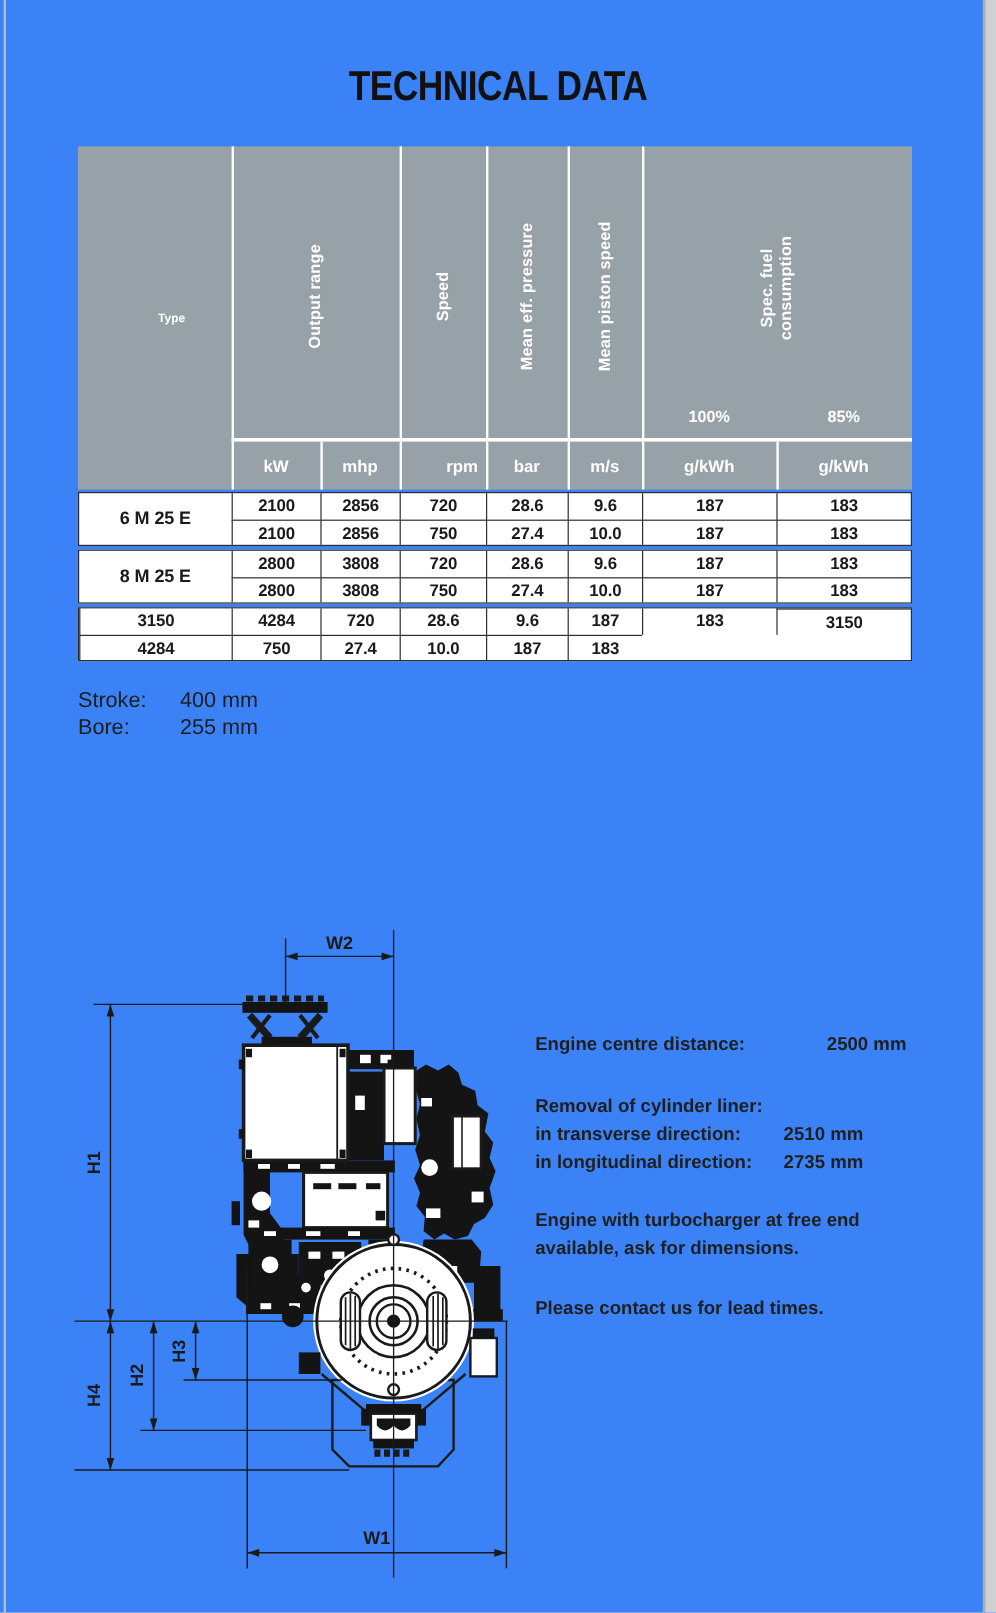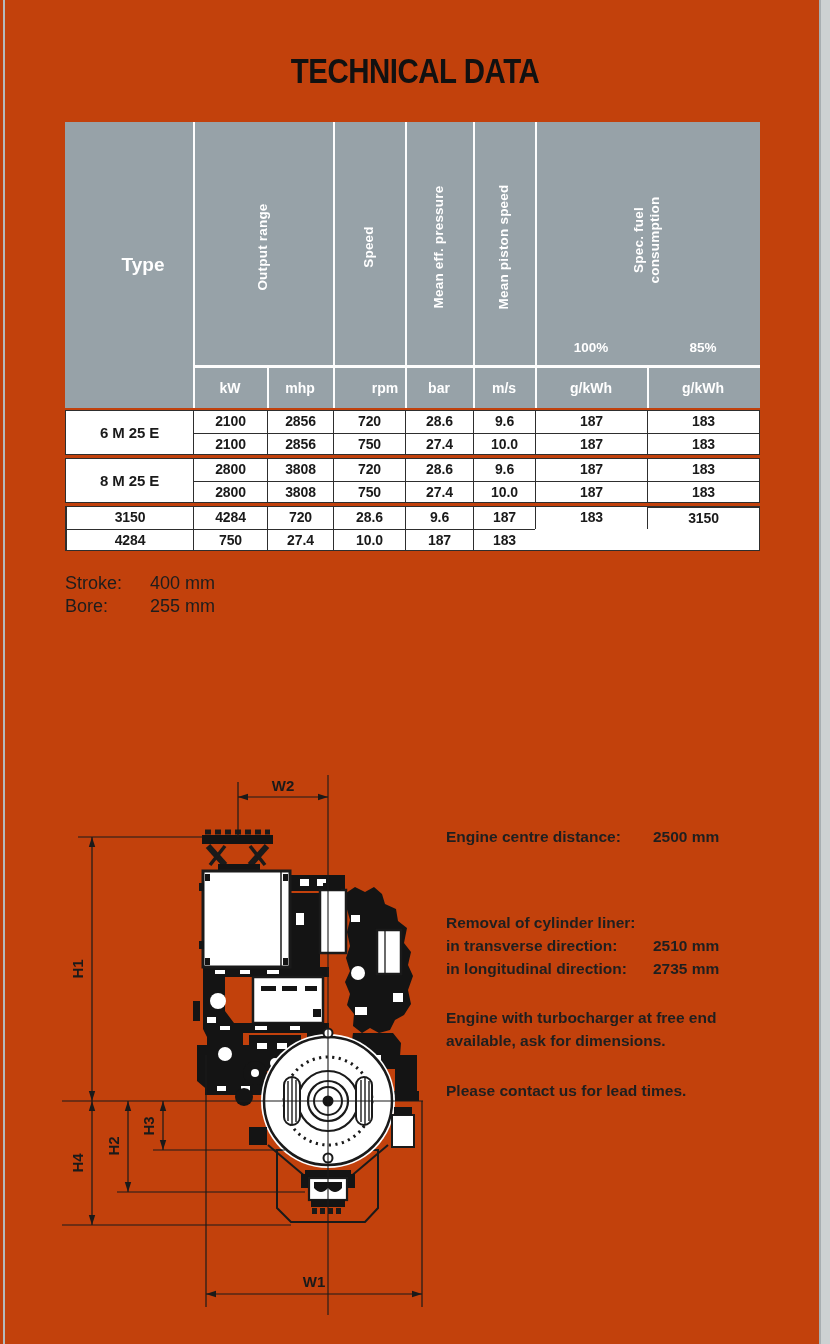--- a/index.html
+++ b/index.html
@@ -1,18 +1,18 @@
 <!DOCTYPE html>
 <html><head>
 <meta charset="utf-8">
 <style>
   * { margin:0; padding:0; box-sizing:border-box; }
   html,body { background:#e8e8e8; }
   .sheet {
-    position:relative; width:830px; height:1344px; background:#c2410c;
+    position:relative; width:830px; height:1344px; background:#3b82f6;
     font-family:"Liberation Sans", sans-serif; color:#1d1d1d; overflow:hidden;
   }
   .edge-left { position:absolute; left:3px; top:0; width:2px; height:1344px; background:#b5babc; }
   .edge-right-band { position:absolute; left:821px; top:0; width:9px; height:1344px; background:#cdd1d2; }
   .edge-right-line { position:absolute; left:819px; top:0; width:2px; height:1344px; background:#a8aeb1; }
 
   .title {
     position:absolute; left:0; top:54px; width:830px; text-align:center;
     font-size:31px; font-weight:700; letter-spacing:-0.5px; color:#111;
     transform:scale(0.95,1.12);
@@ -20,21 +20,21 @@
 
   
   .dtable { position:absolute; left:65px; top:122px; width:695px; }
   .thead { position:relative; width:695px; height:286px; background:#97a2a8; }
   .sep { position:absolute; background:#fdfdfd; }
   .v-label {
     position:absolute; color:#fff; font-weight:700; font-size:13.5px; letter-spacing:0.2px;
     white-space:nowrap; transform:translate(-50%,-50%) rotate(-90deg); text-align:center; line-height:16px;
   }
   .type-label { position:absolute; left:0; top:0; width:156px; height:286px;
-    display:flex; align-items:center; justify-content:center; color:#fff; font-weight:700; font-size:19px; }
+    display:flex; align-items:center; justify-content:center; color:#fff; font-weight:700; font-size:10px; }
   .load-label { position:absolute; transform:translate(-50%,-50%); color:#fff; font-weight:700; font-size:13.5px; }
   .unit-label { position:absolute; top:246px; height:40px; line-height:40px; transform:translateX(-50%);
     color:#fff; font-weight:700; font-size:14px; }
 
   .tbody { position:absolute; left:0; top:288px; width:695px; }
   .tgroup {
     width:695px; margin-top:3px; border:1px solid #2e2e2e; background:#fff;
     display:grid; grid-template-columns:127px 74px 66px 72px 68px 62px 112px 1fr;
   }
   .tgroup:first-child { margin-top:0; }
@@ -330,21 +330,21 @@
 
     <text x="228" y="36" text-anchor="middle">W2</text>
     <text transform="translate(28,214) rotate(-90)" text-anchor="middle">H1</text>
     <text transform="translate(64,391) rotate(-90)" text-anchor="middle">H2</text>
     <text transform="translate(99,371) rotate(-90)" text-anchor="middle">H3</text>
     <text transform="translate(28,408) rotate(-90)" text-anchor="middle">H4</text>
     <text x="259" y="532" text-anchor="middle">W1</text>
   </svg>
 
   <div class="side">
-    <div class="srow" style="top:828px;">
+    <div class="srow" style="top:862px;gap:36px;">
       <span class="slab">Engine centre distance:</span>
       <span>2500 mm</span>
     </div>
     <div class="srow" style="top:914px;">
       <span>Removal of cylinder liner:</span>
     </div>
     <div class="srow" style="top:937px;">
       <span class="slab">in transverse direction:</span>
       <span>2510 mm</span>
     </div>

